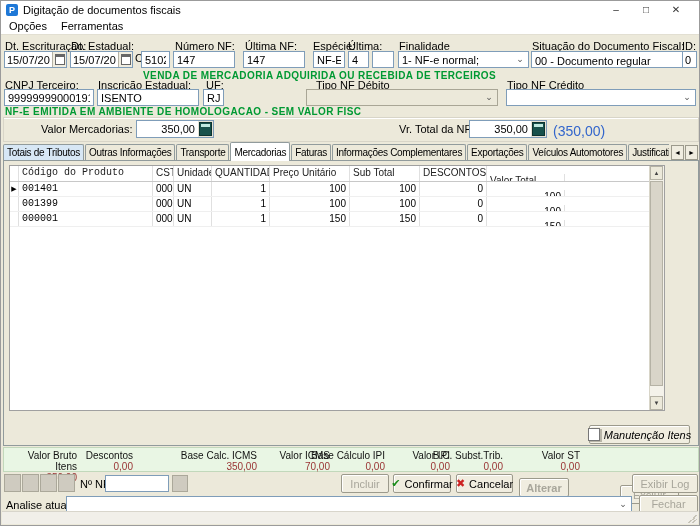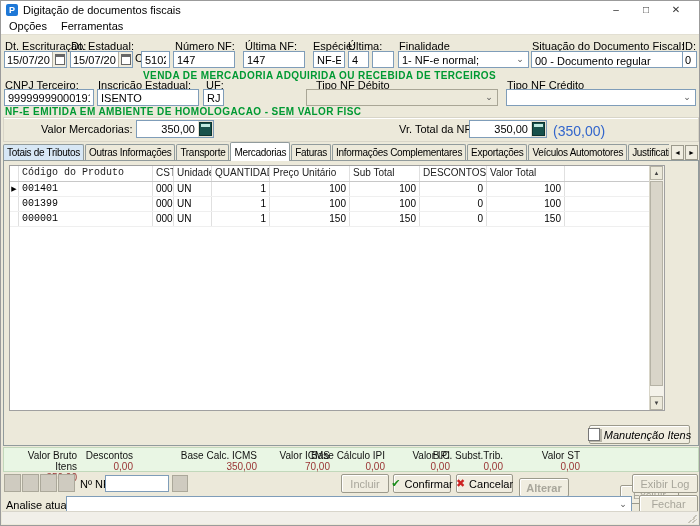--- a/index.html
+++ b/index.html
@@ -50,21 +50,21 @@
     font-size:7px;text-align:center;line-height:13px;cursor:pointer;}
   .tabpage{position:absolute;left:2px;top:159px;width:696px;height:286px;box-sizing:border-box;border:1px solid #919B9C;background:#ECE9DA;}
   
   .grid{position:absolute;left:8px;top:164px;width:656px;height:246px;box-sizing:border-box;background:#fff;border:1px solid #A0A0A0;}
   .gh{display:flex;height:15px;border-bottom:1px solid #C8C8C8;font-size:10px;color:#222;}
   .grow{display:flex;height:14px;font-size:10px;border-bottom:1px solid #EFEFEF;cursor:pointer;}
   .gc{box-sizing:border-box;border-right:1px solid #E0E0E0;padding:1px 3px;overflow:hidden;white-space:nowrap;flex:none;}
   .gc.num{text-align:right;}
   .csel{width:9px;padding:0;text-align:center;font-size:7px;line-height:13px;color:#000;}
   .c0{width:134px;font-family:Liberation Mono, monospace;} .c1{width:21px;} .c2{width:38px;} .c3{width:58px;}
-  .c4{width:80px;} .c5{width:70px;} .c6{width:67px;} .c7{width:78px;}
+  .c4{width:80px;} .c5{width:70px;} .c6{width:67px;} .c7{width:78px;margin-top:8px;}
   .vsb{position:absolute;top:0;right:0;width:14px;height:244px;background:#F4F2EA;border-left:1px solid #D8D5C8;}
   .sbtn{position:absolute;left:0;width:13px;height:14px;background:#ECE9DA;border:1px solid #B5B2A5;box-sizing:border-box;
     font-size:6px;text-align:center;line-height:12px;color:#444;cursor:pointer;}
   .sthumb{position:absolute;left:0;top:15px;width:13px;height:205px;background:#D9D5C9;border:1px solid #B5B2A5;box-sizing:border-box;cursor:grab;}
   
   .btn3d{position:absolute;box-sizing:border-box;background:#F0EDE0;border:1px solid #9C9A8C;border-radius:2px;
     box-shadow:inset 1px 1px 0 #fff;font-size:11px;display:flex;align-items:center;justify-content:center;gap:4px;cursor:pointer;white-space:nowrap;}
   .btn3d.disabled{color:#A8A69B;cursor:default;}
   .icon-check{color:#1A8C1A;font-size:11px;}
   .icon-cross{color:#CC2222;font-size:11px;}

